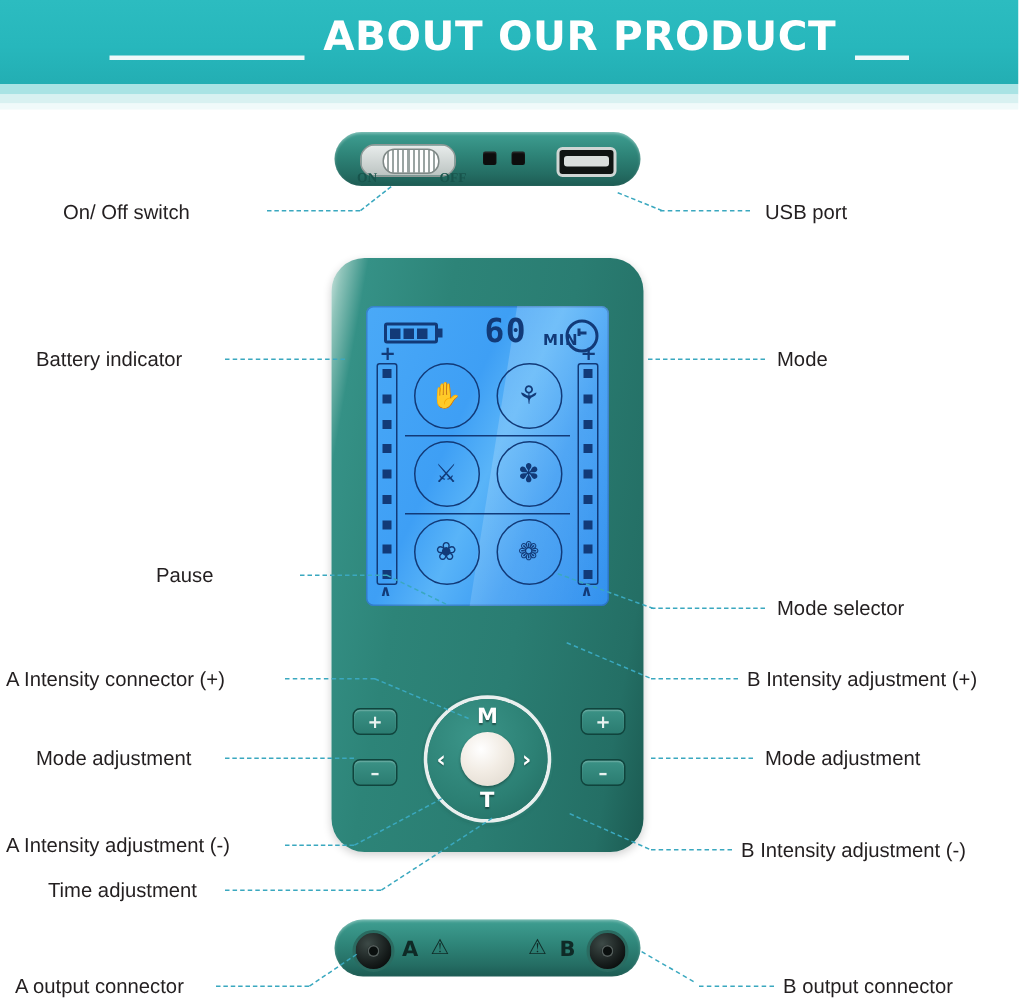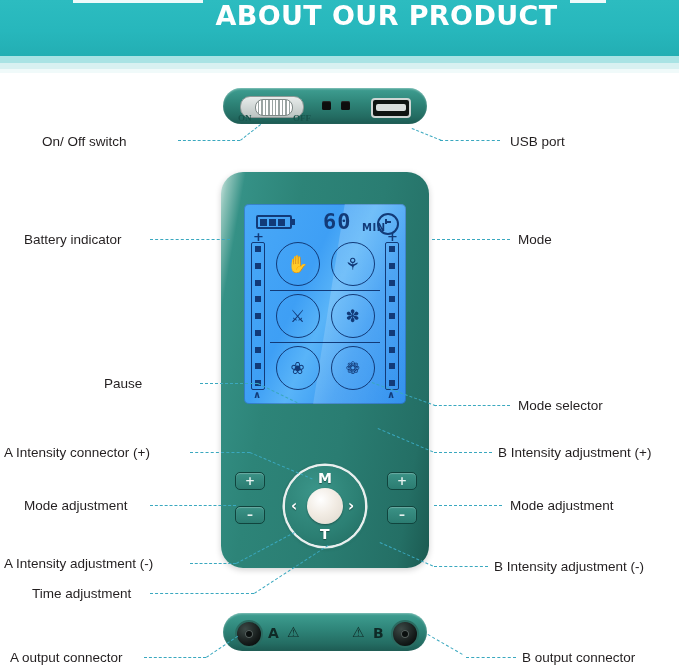--- a/index.html
+++ b/index.html
@@ -10,21 +10,21 @@
     position:relative;
     overflow:hidden;
   }
   
   #header-band{
     position:absolute;left:0;top:0;width:679px;height:56px;
     background:linear-gradient(180deg,#2cbcc0 0%,#27b7bc 55%,#23aeb3 100%);
   }
   #header-inner{
     position:absolute;left:0;top:0;width:679px;height:40px;
-    display:flex;align-items:flex-start;justify-content:center;gap:12px;
+    display:flex;align-items:flex-end;justify-content:center;gap:12px;
   }
   .hdr-rule{height:3px;background:#ffffff;opacity:.92;}
   #hdr-rule-left{width:130px;}
   #hdr-rule-right{width:36px;}
   #header-title{
     color:#ffffff;font-size:27px;font-weight:bold;
     letter-spacing:.4px;white-space:nowrap;
     font-family:"DejaVu Sans", sans-serif;
   }
   #header-strip-1{position:absolute;left:0;top:56px;width:679px;height:7px;background:#a9e3e4;}

